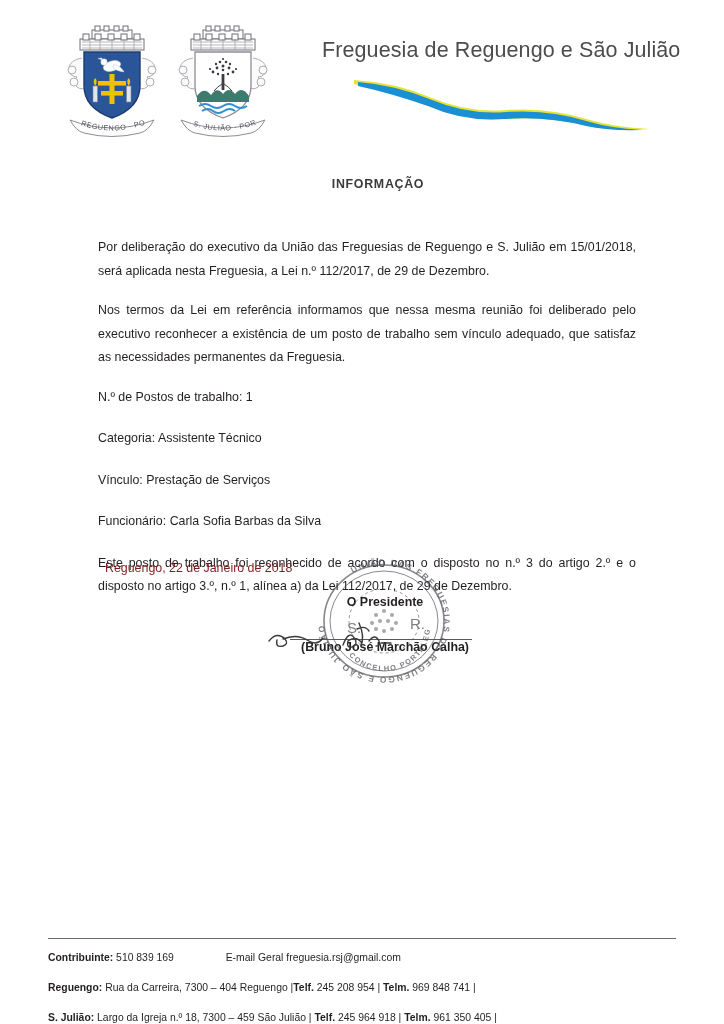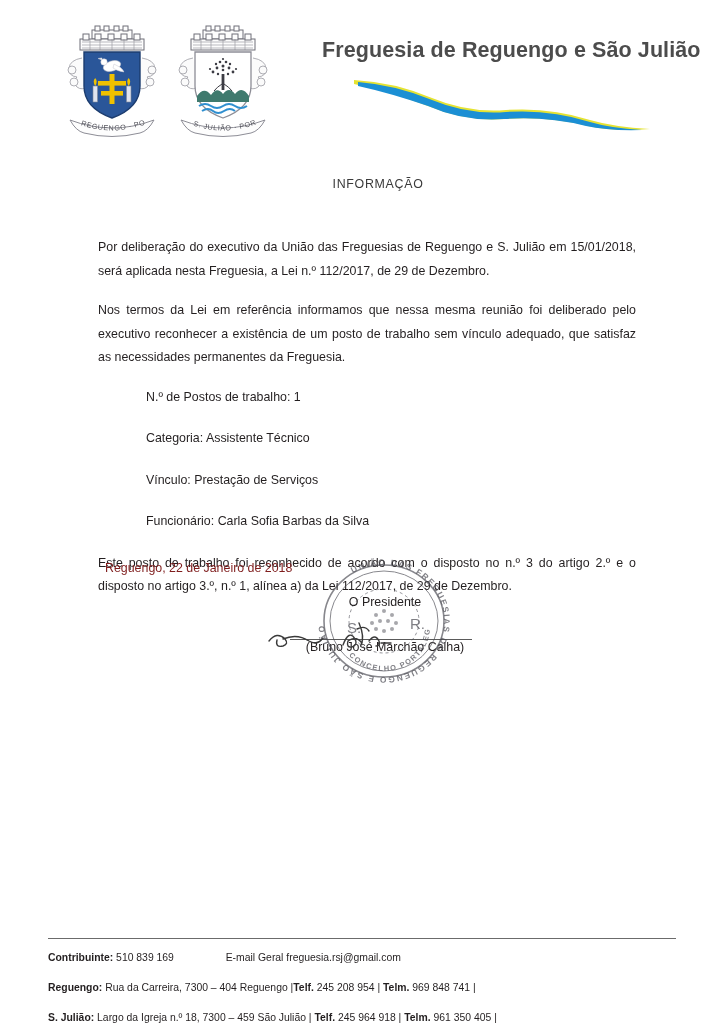--- a/index.html
+++ b/index.html
@@ -33,79 +33,81 @@
     top: 24px;
   }
   .crest.crest-reguengo { left: 62px; }
   .crest.crest-juliao   { left: 173px; }
 
   .brand-title {
     position: absolute;
     left: 322px;
     top: 38px;
     font-size: 21.5px;
-    font-weight: 700;
+    font-weight: 400;
     letter-spacing: .1px;
     color: #4c4c4c;
     white-space: nowrap;
   }
   .brand-wave {
     position: absolute;
     left: 352px;
     top: 72px;
   }
 
   
   .doc-title {
     position: absolute;
     left: 0;
     top: 177px;
     width: 724px;
     text-align: center;
     font-size: 12.4px;
     letter-spacing: .7px;
     color: #3a3a3a;
+    font-weight: bold;
   }
   .doc-title span { display: inline-block; transform: translateX(16px); }
 
   
   .body-block {
     position: absolute;
     left: 98px;
     top: 236px;
     width: 538px;
   }
   .para {
     font-size: 12.4px;
     line-height: 23.5px;
     text-align: justify;
     color: #231f20;
     margin: 0 0 16px 0;
   }
   .para.last-para { margin-bottom: 0; }
-  .para.lines-1 { margin-bottom: 18px; margin-left: 48px; }
+  .para.lines-1 { margin-bottom: 18px; }
   .para.no-justify { text-align: left; }
 
   
   .sig-block {
     position: absolute;
     left: 105px;
     top: 561px;
     width: 538px;
   }
   .sig-place {
     font-size: 12.4px;
     color: #7f1d1d;
   }
   .sig-column {
     position: absolute;
     left: 185px;
     top: 34px;
     width: 190px;
     text-align: center;
+    font-weight: bold;
   }
   .sig-role {
     font-size: 12.4px;
     color: #231f20;
   }
   .sig-line {
     margin-top: 30px;
     border-top: 1px solid #5a5a5a;
     width: 182px;
   }

